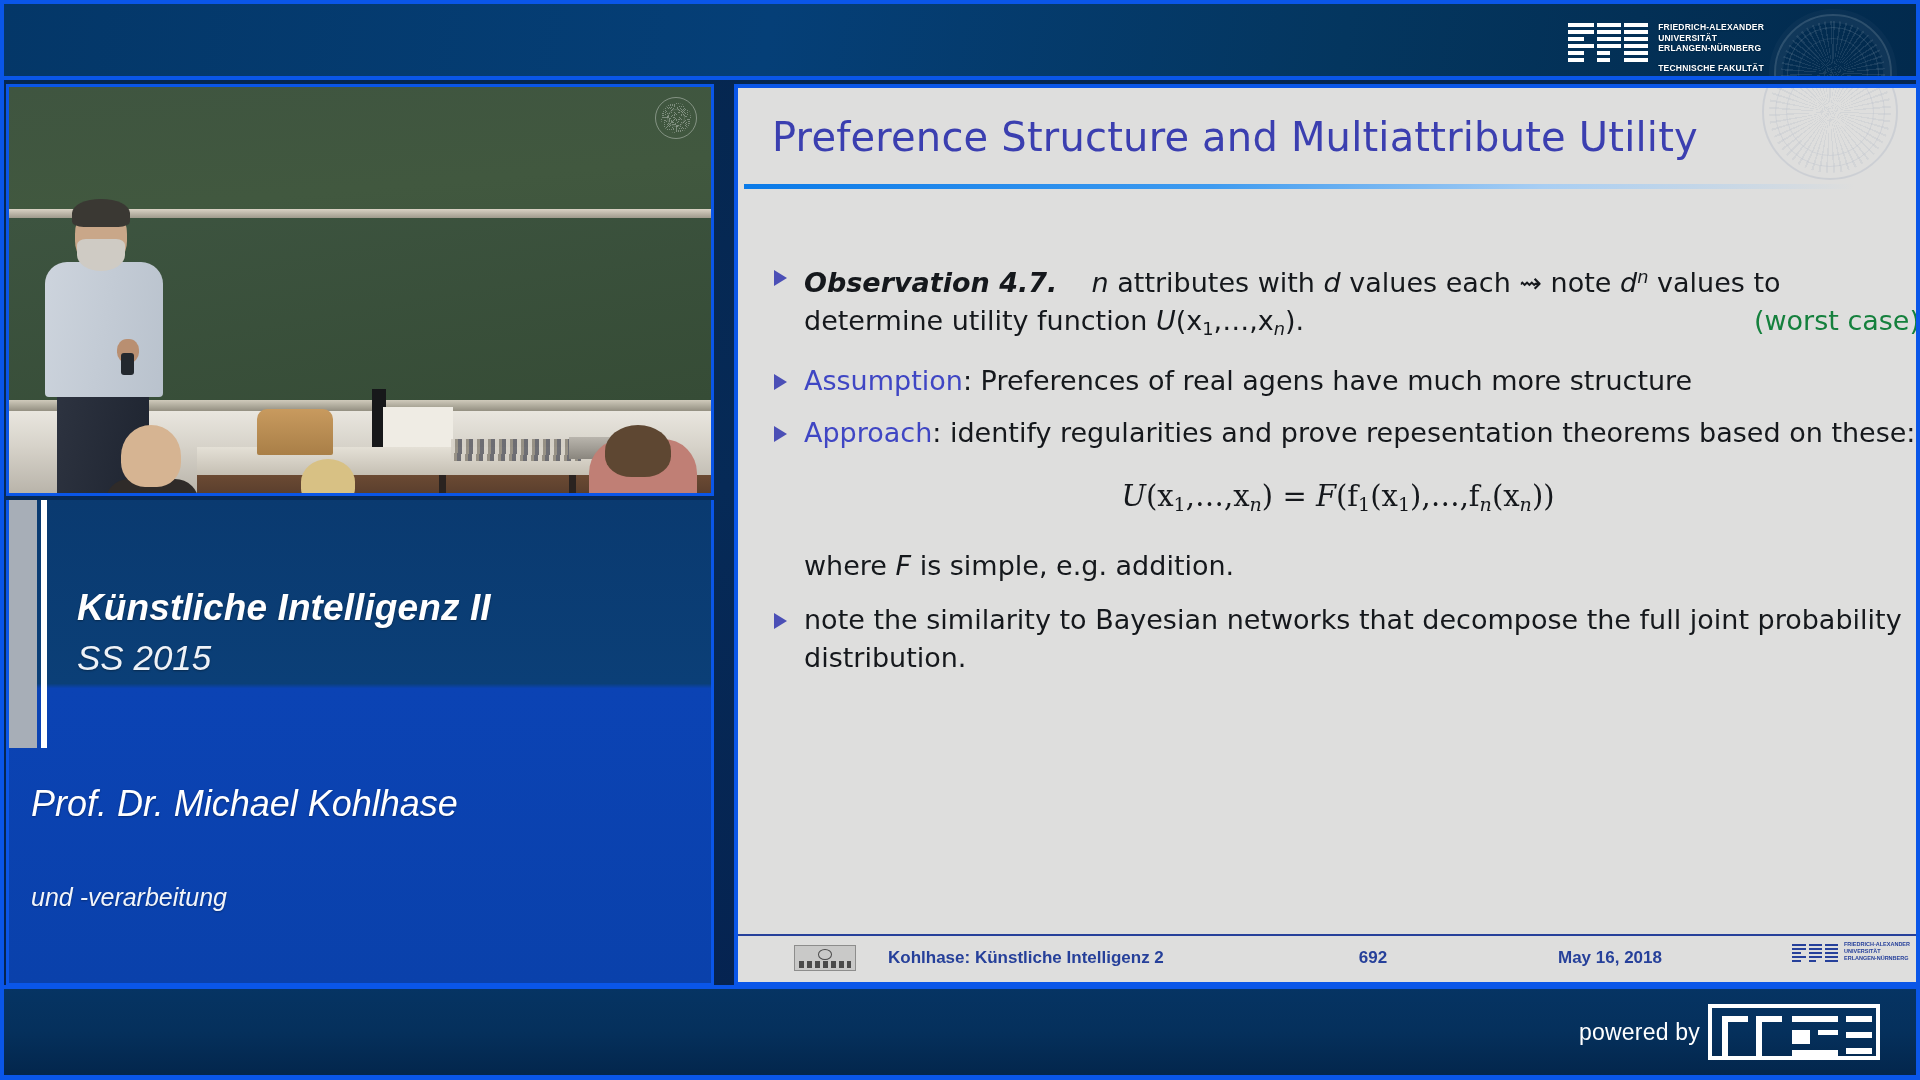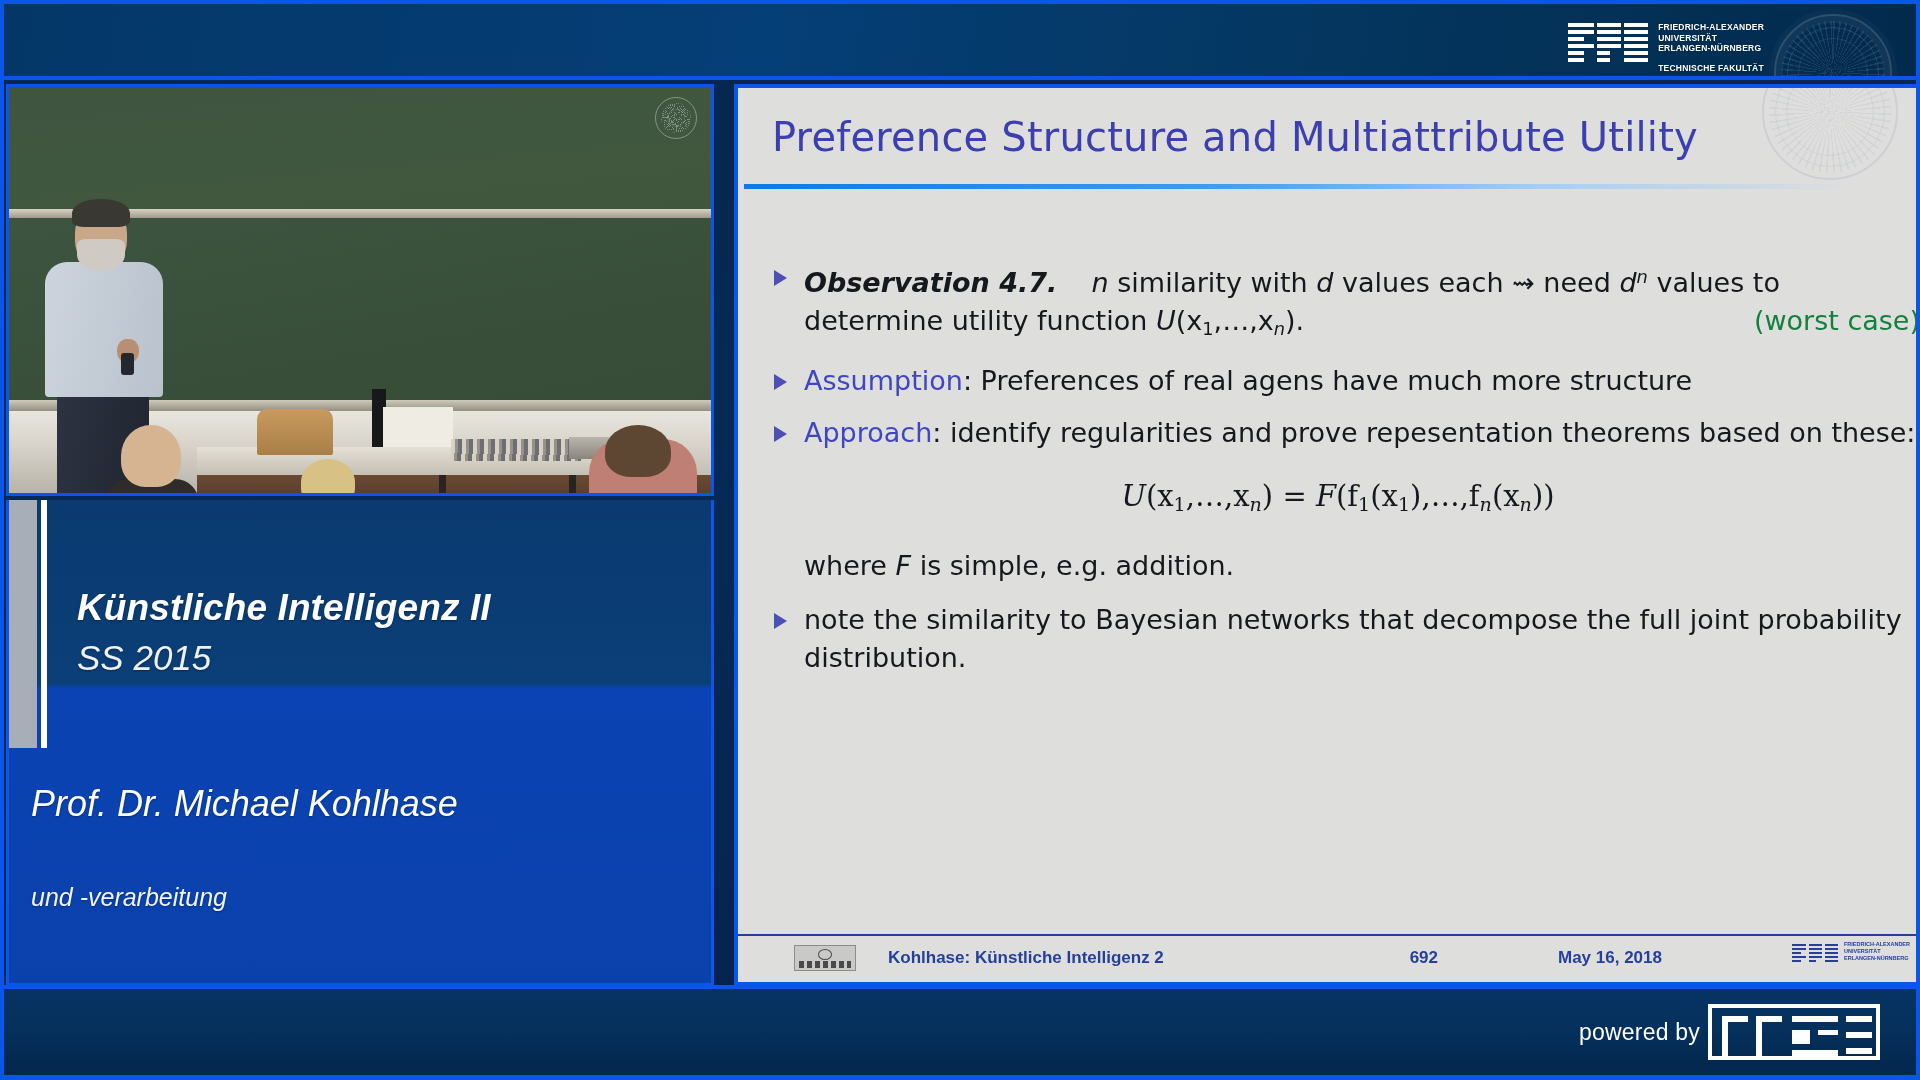--- a/index.html
+++ b/index.html
@@ -241,21 +241,21 @@
   }
   #sf-cc {
     margin-left:14px; width:62px; height:26px; background:#c9c9c8;
     border:1px solid #8d8d8c; display:flex; flex-direction:column;
     align-items:center; justify-content:center; gap:1px; flex:none;
   }
   #sf-cc .cc-top { width:14px; height:11px; border:1px solid #4a4a4a; border-radius:50%; }
   #sf-cc .cc-bot { width:52px; height:7px;
     background:repeating-linear-gradient(90deg,#4a4a4a 0 5px,#c9c9c8 5px 8px); }
   #sf-title { margin-left:32px; width:420px; }
-  #sf-page  { width:130px; text-align:right; }
+  #sf-page  { width:130px; text-align:center; }
   #sf-date  { margin-left:120px; width:180px; }
   #sf-logo  { position:absolute; right:16px; top:4px; display:flex; align-items:flex-start; gap:6px; }
   #sf-logo .fau-text { color:#26409a; font-size:5.5px; line-height:7px; font-weight:bold; padding-top:3px; }
   #sf-logo .fau-bar { background:#26409a; }
   #slide-footer-rule { position:absolute; left:0; bottom:46px; width:100%; height:2px; background:#26409a; }
 </style>
 </head>
 <body>
 
 <div id="stage">
@@ -368,21 +368,21 @@
 
     <div id="slide-title">Preference Structure and Multiattribute Utility</div>
     <div id="slide-rule"></div>
 
     <div id="slide-body">
 
       <div class="bullet-row">
         <div class="tri"></div>
         <div class="line">
           <span class="obs-label">Observation 4.7.</span>
-          &nbsp;&nbsp;&nbsp;<span class="mi">n</span><span> similarity with </span><span class="mi">d</span><span> values each </span><span>⇝</span><span> need </span><span class="mi">d</span><sup class="mi">n</sup><span> values to</span>
+          &nbsp;&nbsp;&nbsp;<span class="mi">n</span><span> attributes with </span><span class="mi">d</span><span> values each </span><span>⇝</span><span> note </span><span class="mi">d</span><sup class="mi">n</sup><span> values to</span>
         </div>
         <div class="line">
           <span class="worst green">(worst case)</span>
           <span>determine utility function </span><span class="mi">U</span><span>(x</span><sub>1</sub><span>,…,x</span><sub class="mi">n</sub><span>).</span>
         </div>
       </div>
 
       <div class="bullet-row">
         <div class="tri"></div>
         <div class="line">

